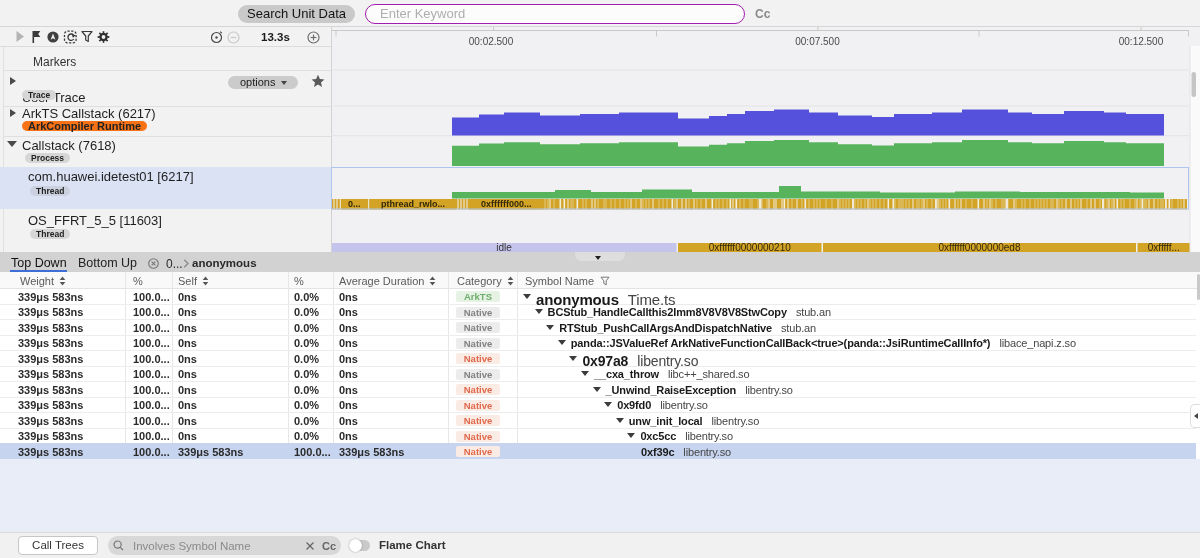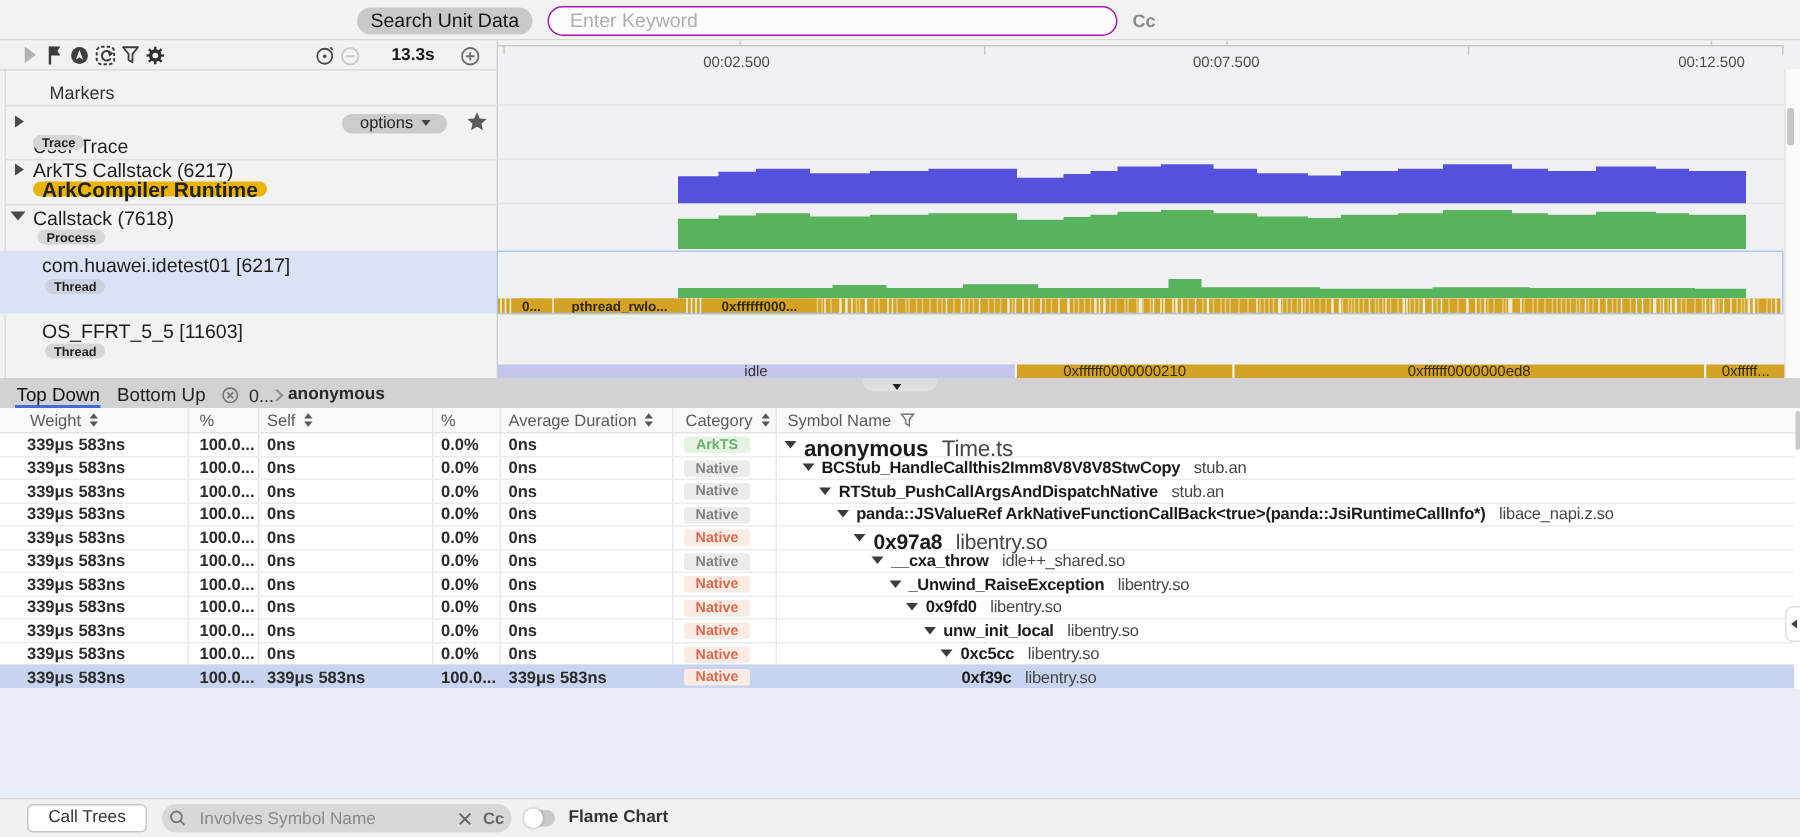--- a/index.html
+++ b/index.html
@@ -42,21 +42,21 @@
 <div style="position:absolute;left:33px;top:55px;font-size:12px;color:#333">Markers</div>
 <div style="position:absolute;left:10px;top:77px;width:0;height:0;border-top:4px solid transparent;border-bottom:4px solid transparent;border-left:6px solid #4a4a4a"></div>
 <div style="position:absolute;left:22px;top:90px;font-size:13px;color:#1e1e1e">User Trace</div>
 <div style="position:absolute;left:22px;top:90px;height:10px;background:#d6d6d6;border-radius:5px;font-size:8.5px;font-weight:bold;color:#222;line-height:10px;padding:0 6px">Trace</div>
 <div style="position:absolute;left:228px;top:76px;width:70px;height:13px;background:#cbcbcb;border-radius:7px;font-size:11px;color:#222;line-height:13px;padding-left:12px;box-sizing:border-box">options<span style="display:inline-block;margin-left:6px;vertical-align:1px;width:0;height:0;border-left:3.5px solid transparent;border-right:3.5px solid transparent;border-top:4.5px solid #444"></span></div>
 <svg style="position:absolute;left:311px;top:74px" width="14" height="14" viewBox="0 0 14 14">
     <path d="M7 0.8 L8.9 5 L13.4 5.4 L10 8.4 L11 12.9 L7 10.5 L3 12.9 L4 8.4 L0.6 5.4 L5.1 5 Z" fill="#5a5a5a"></path>
   </svg>
 <div style="position:absolute;left:10px;top:108.5px;width:0;height:0;border-top:4px solid transparent;border-bottom:4px solid transparent;border-left:6px solid #4a4a4a"></div>
 <div style="position:absolute;left:22px;top:105.5px;font-size:13px;color:#1e1e1e">ArkTS Callstack (6217)</div>
-<div style="position:absolute;left:22px;top:121px;height:10px;background:#eab308;border-radius:5px;font-size:14px;font-weight:bold;color:#222;line-height:10px;padding:0 6px">ArkCompiler Runtime</div>
+<div style="position:absolute;left:22px;top:121px;height:10px;background:#f97316;border-radius:5px;font-size:11px;font-weight:bold;color:#222;line-height:10px;padding:0 6px">ArkCompiler Runtime</div>
 <div style="position:absolute;left:7px;top:141px;width:0;height:0;border-left:5px solid transparent;border-right:5px solid transparent;border-top:6px solid #4a4a4a"></div>
 <div style="position:absolute;left:22px;top:137.5px;font-size:13px;color:#1e1e1e">Callstack (7618)</div>
 <div style="position:absolute;left:25px;top:152.5px;height:10px;background:#d6d6d6;border-radius:5px;font-size:8.5px;font-weight:bold;color:#222;line-height:10px;padding:0 6px">Process</div>
 <div style="position:absolute;left:0;top:167px;width:331px;height:42px;background:#dbe2f4"></div>
 <div style="position:absolute;left:28px;top:169px;font-size:13px;color:#1e1e1e">com.huawei.idetest01 [6217]</div>
 <div style="position:absolute;left:30px;top:185.5px;height:10px;background:#ccd1df;border-radius:5px;font-size:8.5px;font-weight:bold;color:#222;line-height:10px;padding:0 6px">Thread</div>
 <div style="position:absolute;left:28px;top:212.5px;font-size:13px;color:#1e1e1e">OS_FFRT_5_5 [11603]</div>
 <div style="position:absolute;left:30px;top:229px;height:10px;background:#d6d6d6;border-radius:5px;font-size:8.5px;font-weight:bold;color:#222;line-height:10px;padding:0 6px">Thread</div>
 <div style="position:absolute;left:331px;top:27px;width:1px;height:225px;background:#d2d2d2"></div>
 <div style="position:absolute;left:332px;top:27px;width:868px;height:225px;background:#f1f1f3"></div>
@@ -376,21 +376,21 @@
 <div style="position:absolute;left:569.4px;top:355.5px;width:0;height:0;border-left:4.5px solid transparent;border-right:4.5px solid transparent;border-top:5.5px solid #3c3c3c"></div>
 <div style="position:absolute;left:582.4px;top:352.5px;font-size:14px;font-weight:bold;color:#1a1a1a;letter-spacing:-0.15px;white-space:nowrap">0x97a8<span style="font-weight:normal;color:#454545;margin-left:9px">libentry.so</span></div>
 <div style="position:absolute;left:0;top:381.0px;width:1196px;height:1px;background:#ececec"></div>
 <div style="position:absolute;left:18px;top:368.0px;font-size:11px;font-weight:600;color:#2b2b2b">339μs 583ns</div>
 <div style="position:absolute;left:133px;top:368.0px;font-size:11px;font-weight:600;color:#2b2b2b">100.0...</div>
 <div style="position:absolute;left:178px;top:368.0px;font-size:11px;font-weight:600;color:#2b2b2b">0ns</div>
 <div style="position:absolute;left:294px;top:368.0px;font-size:11px;font-weight:600;color:#2b2b2b">0.0%</div>
 <div style="position:absolute;left:339px;top:368.0px;font-size:11px;font-weight:600;color:#2b2b2b">0ns</div>
 <div style="position:absolute;left:456px;top:368.5px;width:44px;height:11px;background:#ececec;border-radius:2px;font-size:9.5px;font-weight:bold;color:#828282;line-height:11px;text-align:center">Native</div>
 <div style="position:absolute;left:581.0px;top:371.0px;width:0;height:0;border-left:4.5px solid transparent;border-right:4.5px solid transparent;border-top:5.5px solid #3c3c3c"></div>
-<div style="position:absolute;left:594.0px;top:368.0px;font-size:11px;font-weight:bold;color:#1a1a1a;letter-spacing:-0.15px;white-space:nowrap">__cxa_throw<span style="font-weight:normal;color:#454545;margin-left:9px">idle++_shared.so</span></div>
+<div style="position:absolute;left:594.0px;top:368.0px;font-size:11px;font-weight:bold;color:#1a1a1a;letter-spacing:-0.15px;white-space:nowrap">__cxa_throw<span style="font-weight:normal;color:#454545;margin-left:9px">libc++_shared.so</span></div>
 <div style="position:absolute;left:0;top:396.5px;width:1196px;height:1px;background:#ececec"></div>
 <div style="position:absolute;left:18px;top:383.5px;font-size:11px;font-weight:600;color:#2b2b2b">339μs 583ns</div>
 <div style="position:absolute;left:133px;top:383.5px;font-size:11px;font-weight:600;color:#2b2b2b">100.0...</div>
 <div style="position:absolute;left:178px;top:383.5px;font-size:11px;font-weight:600;color:#2b2b2b">0ns</div>
 <div style="position:absolute;left:294px;top:383.5px;font-size:11px;font-weight:600;color:#2b2b2b">0.0%</div>
 <div style="position:absolute;left:339px;top:383.5px;font-size:11px;font-weight:600;color:#2b2b2b">0ns</div>
 <div style="position:absolute;left:456px;top:384.0px;width:44px;height:11px;background:#fbebe5;border-radius:2px;font-size:9.5px;font-weight:bold;color:#e0694b;line-height:11px;text-align:center">Native</div>
 <div style="position:absolute;left:592.6px;top:386.5px;width:0;height:0;border-left:4.5px solid transparent;border-right:4.5px solid transparent;border-top:5.5px solid #3c3c3c"></div>
 <div style="position:absolute;left:605.6px;top:383.5px;font-size:11px;font-weight:bold;color:#1a1a1a;letter-spacing:-0.15px;white-space:nowrap">_Unwind_RaiseException<span style="font-weight:normal;color:#454545;margin-left:9px">libentry.so</span></div>
 <div style="position:absolute;left:0;top:412.0px;width:1196px;height:1px;background:#ececec"></div>

